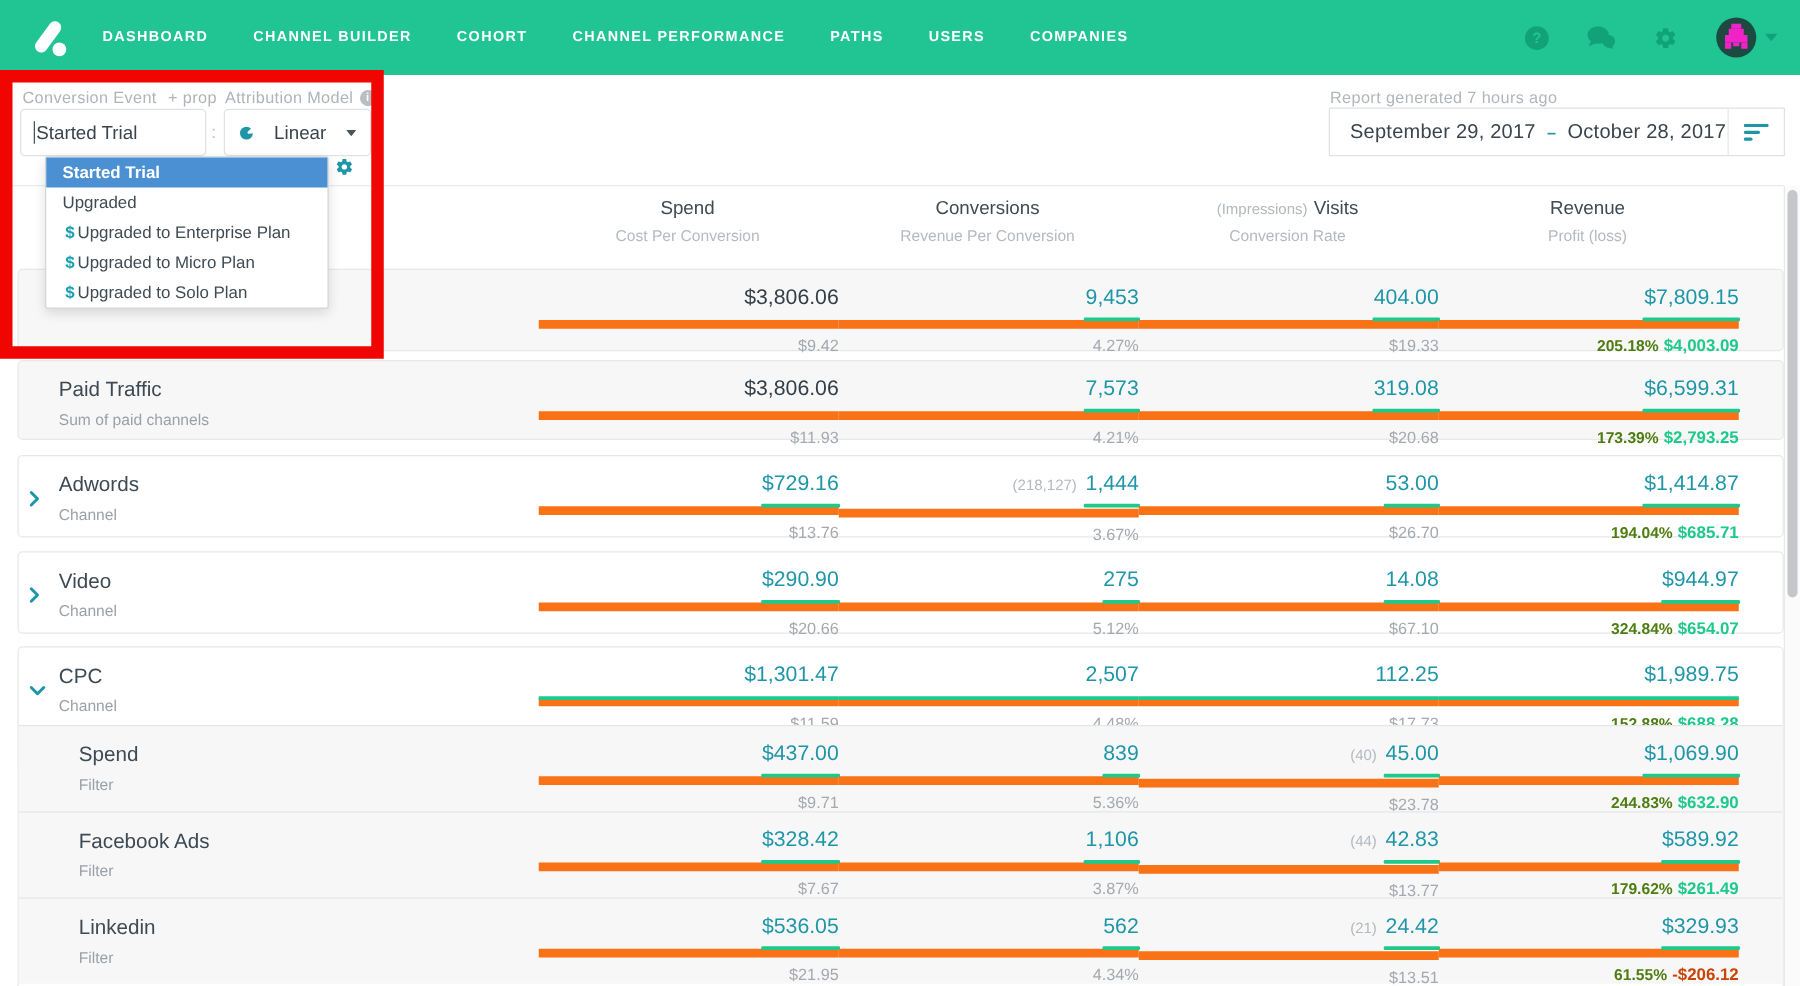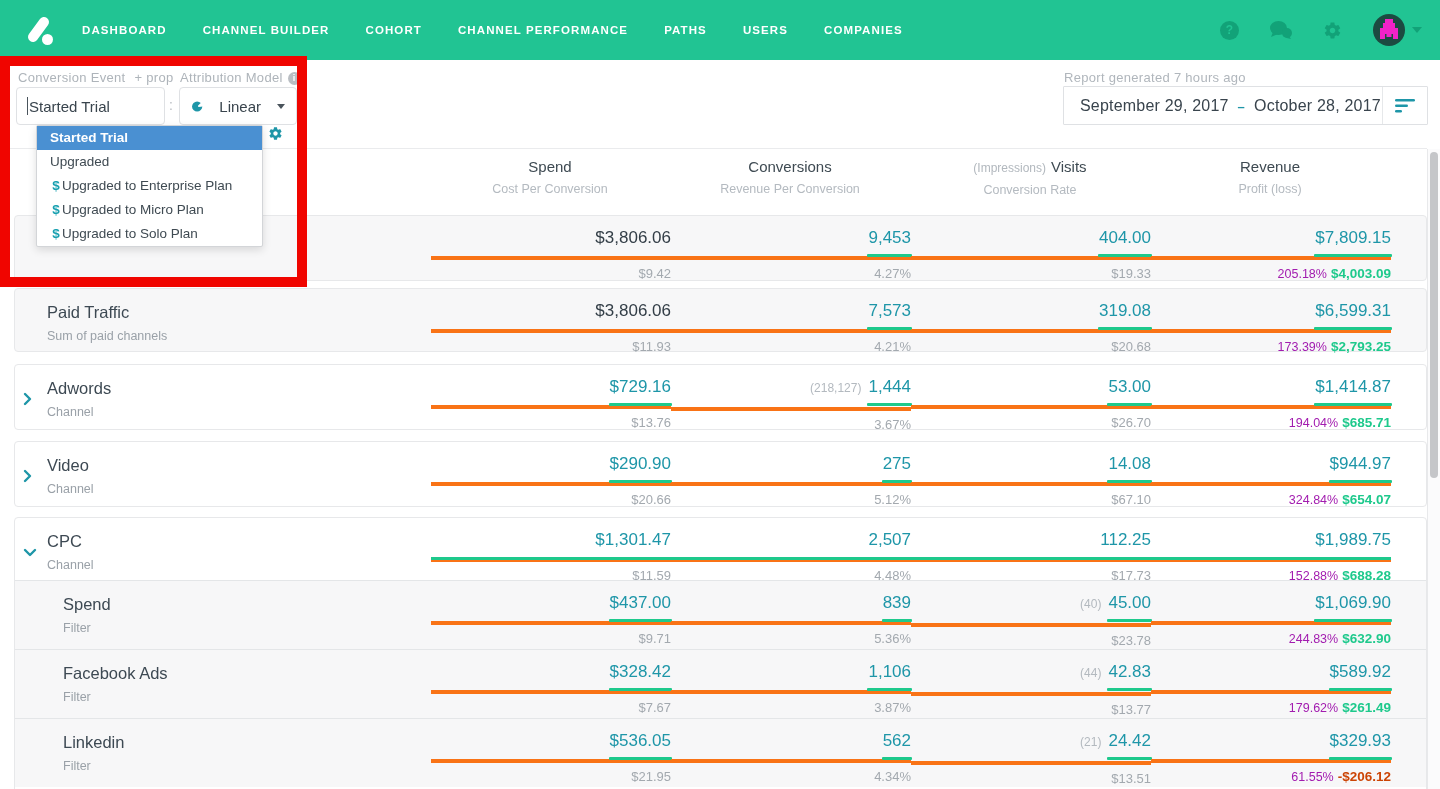--- a/index.html
+++ b/index.html
@@ -71,30 +71,30 @@
   .row { position:relative; padding-right:37px; }
   .subrow { background:#f7f7f8; border-top:1px solid #e4e6e8; }
   .left { position:relative; text-align:left; }
   .chev { position:absolute; left:8px; top:27px; cursor:pointer; }
   .tt { padding-left:32px; padding-top:13px; }
   .subrow .tt { padding-left:48px; }
   .title { font-size:16.5px; color:#3d4953; line-height:20px; }
   .sub { font-size:12.5px; color:#9aa1a8; margin-top:7px; }
   .cell { text-align:right; }
   .ct { position:relative; padding:11px 0 8px; line-height:21px; font-size:17px;
-        border-bottom:4px solid #f97316; white-space:nowrap; }
+        border-bottom:7px solid #f97316; white-space:nowrap; }
   .val { color:#333e47; }
   .val.link { color:#1e96a8; position:relative; cursor:pointer; }
   .val.link::after { content:""; position:absolute; left:-1px; right:-1px; bottom:-10px; height:3px;
                      background:#1ec98c; border-radius:1px; }
   .ct.xfull .val.link::after { display:none; }
   .ct.xfull::after { content:""; position:absolute; left:0; right:0; bottom:-2px; height:3px; background:#1ec98c; }
   .note { font-size:12px; color:#b3b9bf; margin-right:7px;margin-top:24px; }
   .cb { margin-top:6px; line-height:16px; font-size:13px; color:#a3a9af; white-space:nowrap; }
-  .pct { font-size:12.5px; color:#a21caf; margin-right:4px; }
+  .pct { font-size:12.5px; color:#4d7c0f; margin-right:4px;font-weight:bold; }
   .profit { font-weight:bold; font-size:13.5px; color:#1ec98c; }
   .profit.neg { color:#cc4405; }
 
   
   .dd { position:absolute; left:36px; top:125px; width:227px; background:#fff; border:1px solid #d3d5d8;
         border-radius:2px; box-shadow:0 3px 9px rgba(0,0,0,.13); z-index:40; }
   .dd-item { height:24px; line-height:24px; padding-left:13px; font-size:13.5px; color:#3f4a52;
              cursor:pointer; white-space:nowrap; }
   .dd-item.sel { background:#4a90d2; color:#fff; font-weight:bold; }
   .dd-item.dollar { padding-left:13px; }

